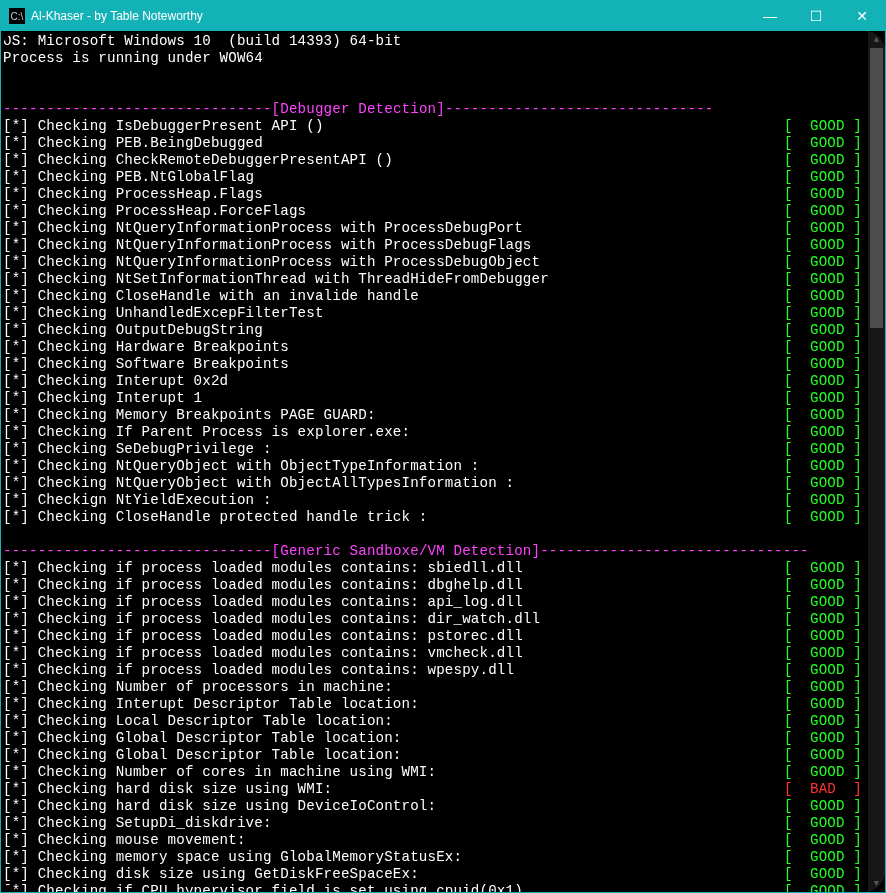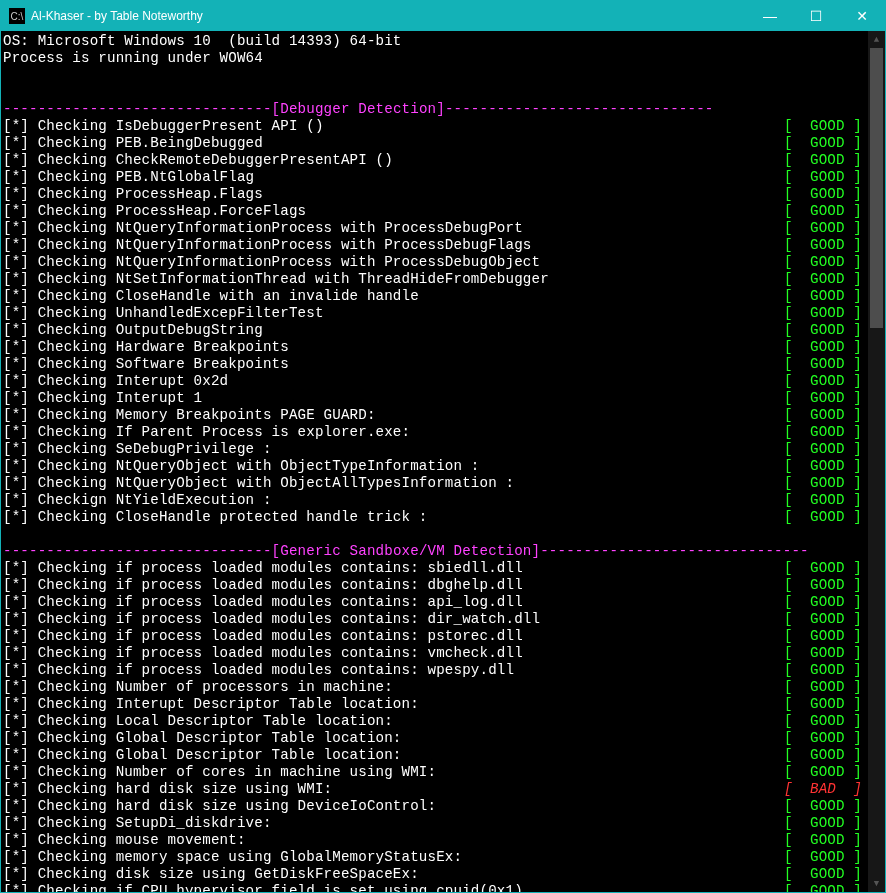--- a/index.html
+++ b/index.html
@@ -3,30 +3,30 @@
 <meta charset="utf-8">
 <style>
 * { margin:0; padding:0; box-sizing:border-box; }
 body { background:#505050; font-family:Consolas,"Courier New",monospace; font-size:14px; width:886px; height:893px; overflow:hidden; }
 .window { width:886px; height:893px; background:#000; display:flex; flex-direction:column; border:1px solid #13b2b7; }
 .titlebar { height:30px; background:#13b2b7; display:flex; align-items:center; padding-left:8px; color:#fff; font-family:"Segoe UI",sans-serif; font-size:12px; }
 .titlebar-icon { width:16px; height:16px; background:#000; margin-right:6px; display:inline-flex; align-items:center; justify-content:center; font-size:10px; color:#ccc; }
 .titlebar-title { flex:1; }
 .titlebar-controls { display:flex; height:100%; }
 .tb-btn { width:46px; height:100%; display:flex; align-items:center; justify-content:center; color:#fff; font-size:14px; cursor:pointer; font-family:sans-serif; }
-.content { flex:1; display:flex; background:#7f1d1d; overflow:hidden; }
+.content { flex:1; display:flex; background:#7f1d1d; overflow:hidden;border-radius:21px; }
 .terminal { flex:1; background:#000; color:#c0c0c0; padding:2px 0 2px 2px; line-height:17px; font-size:14.2px; white-space:pre; overflow:hidden; letter-spacing:0.15px; }
 .scrollbar { width:17px; background:#171717; position:relative; cursor:pointer; }
 .sb-btn { width:100%; height:17px; background:#171717; display:flex; align-items:center; justify-content:center; color:#555; font-size:9px; }
 .sb-thumb { position:absolute; top:17px; left:2px; width:13px; height:280px; background:#4d4d4d; }
 .line { display:flex; }
 .linetext { flex:1; white-space:pre; }
 .status { padding-right:6px; }
 .good { color:#22ff22;margin-left:36px; }
-.bad  { color:#ff3333;font-style:italic; }
+.bad  { color:#ff3333; }
 .white { color:#ffffff; }
 .magenta { color:#ff42ff; }
 </style>
 </head>
 <body>
 
 <div class="window">
   <div class="titlebar">
     <span class="titlebar-icon">C:\</span>
     <span class="titlebar-title">Al-Khaser - by Table Noteworthy</span>

